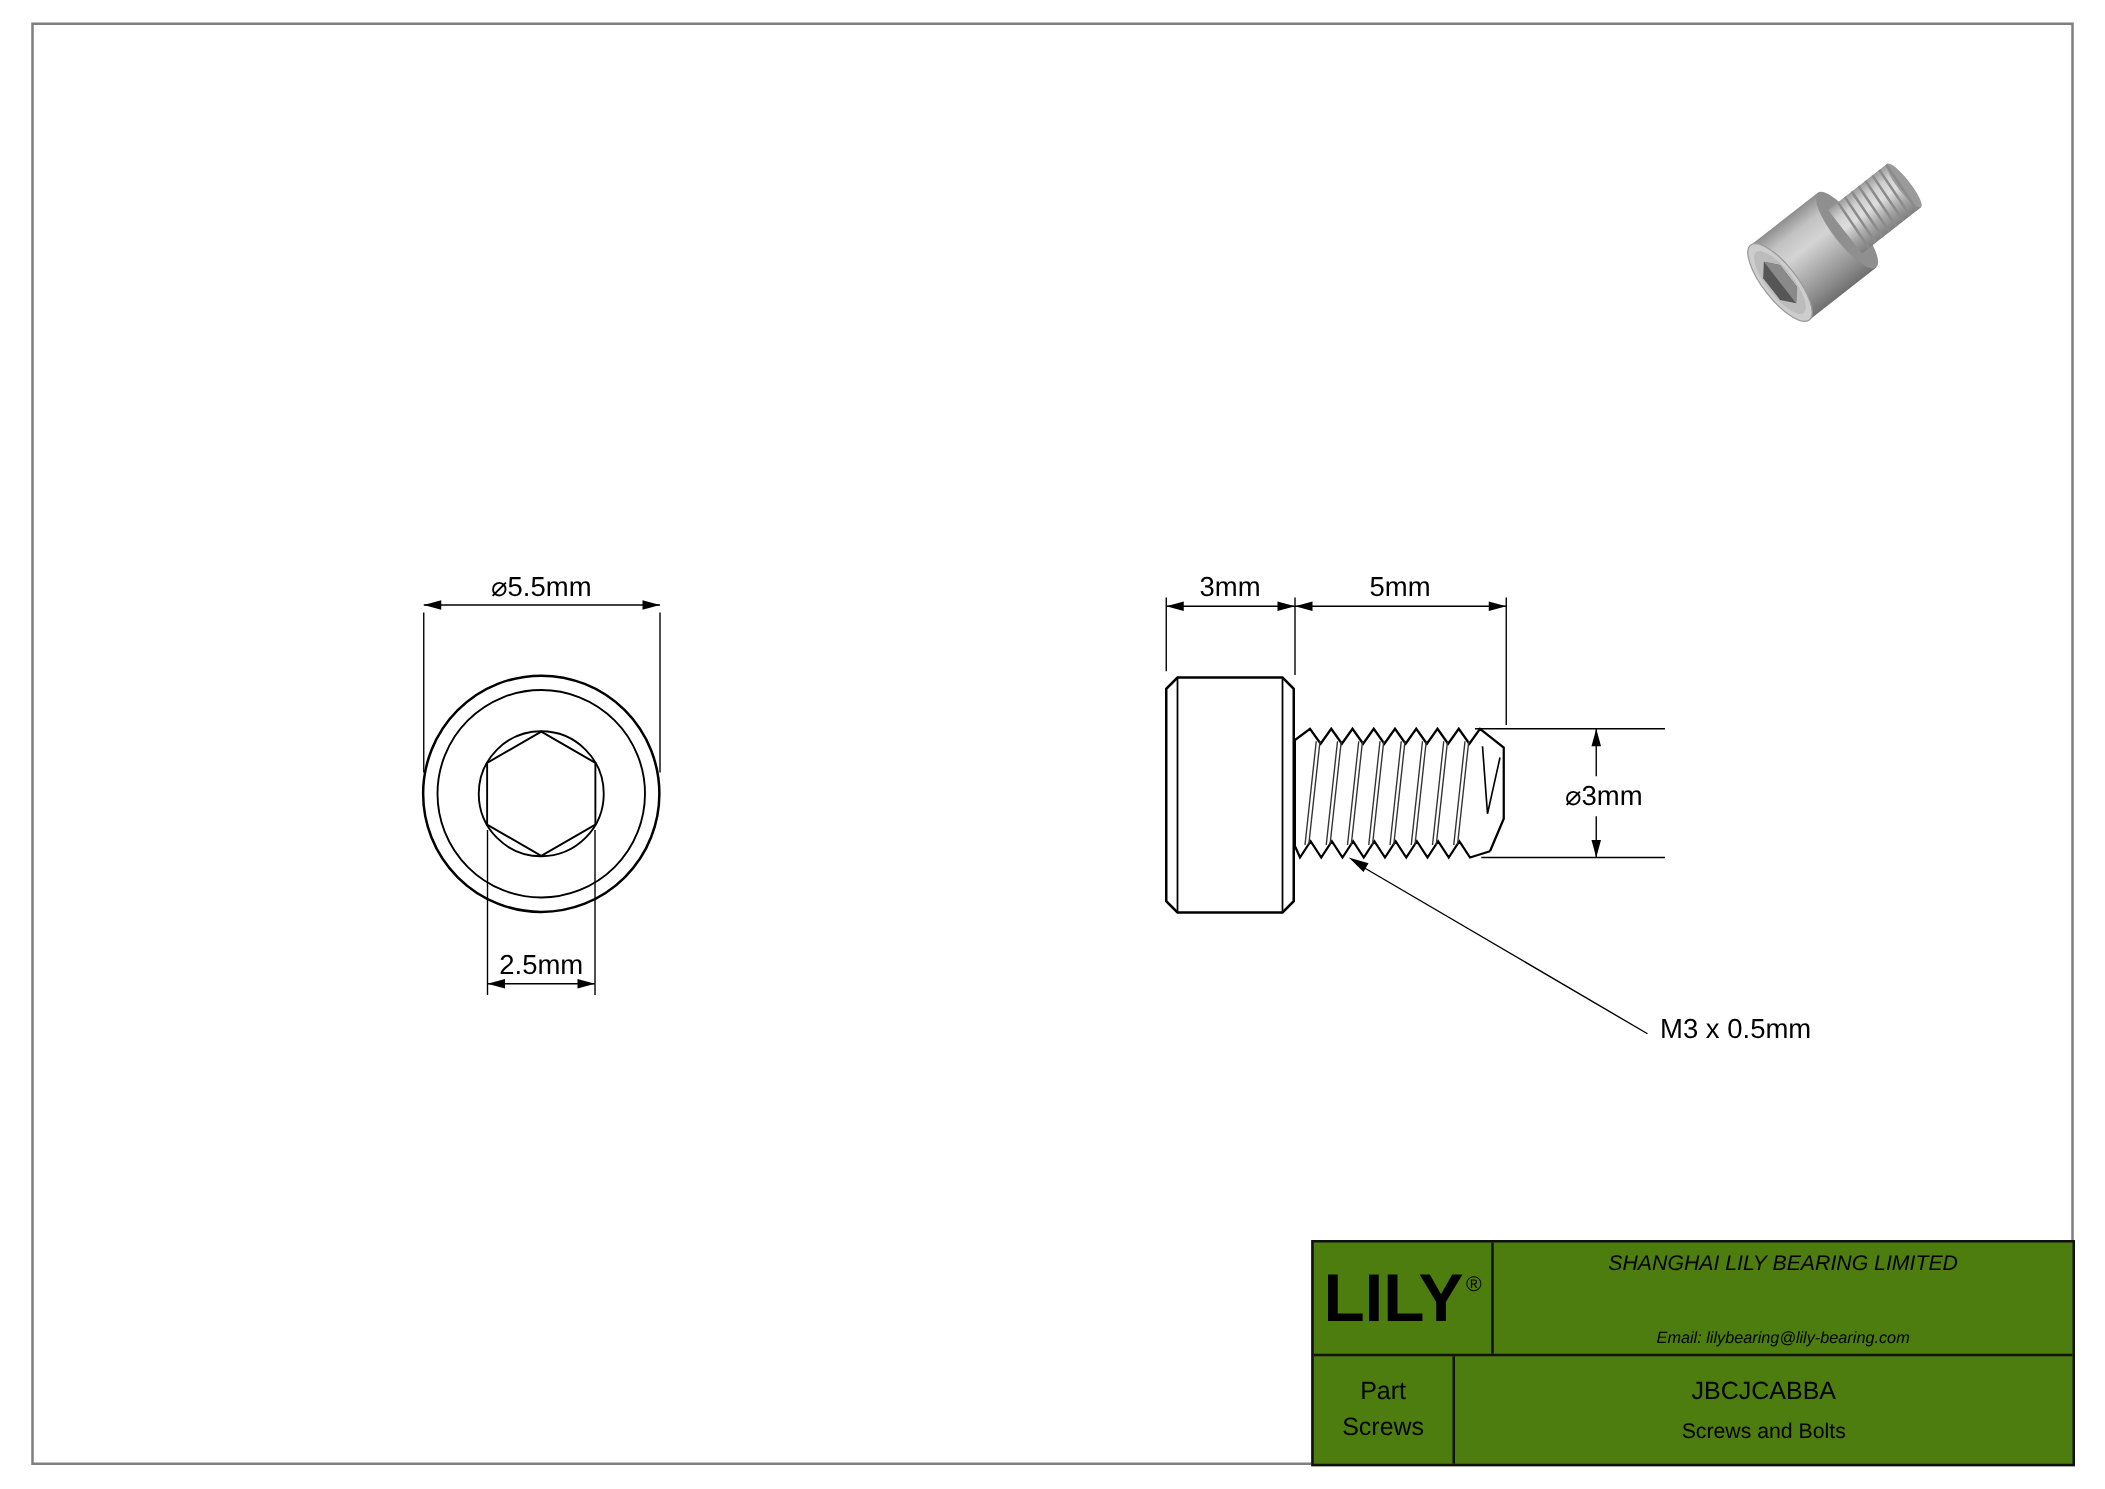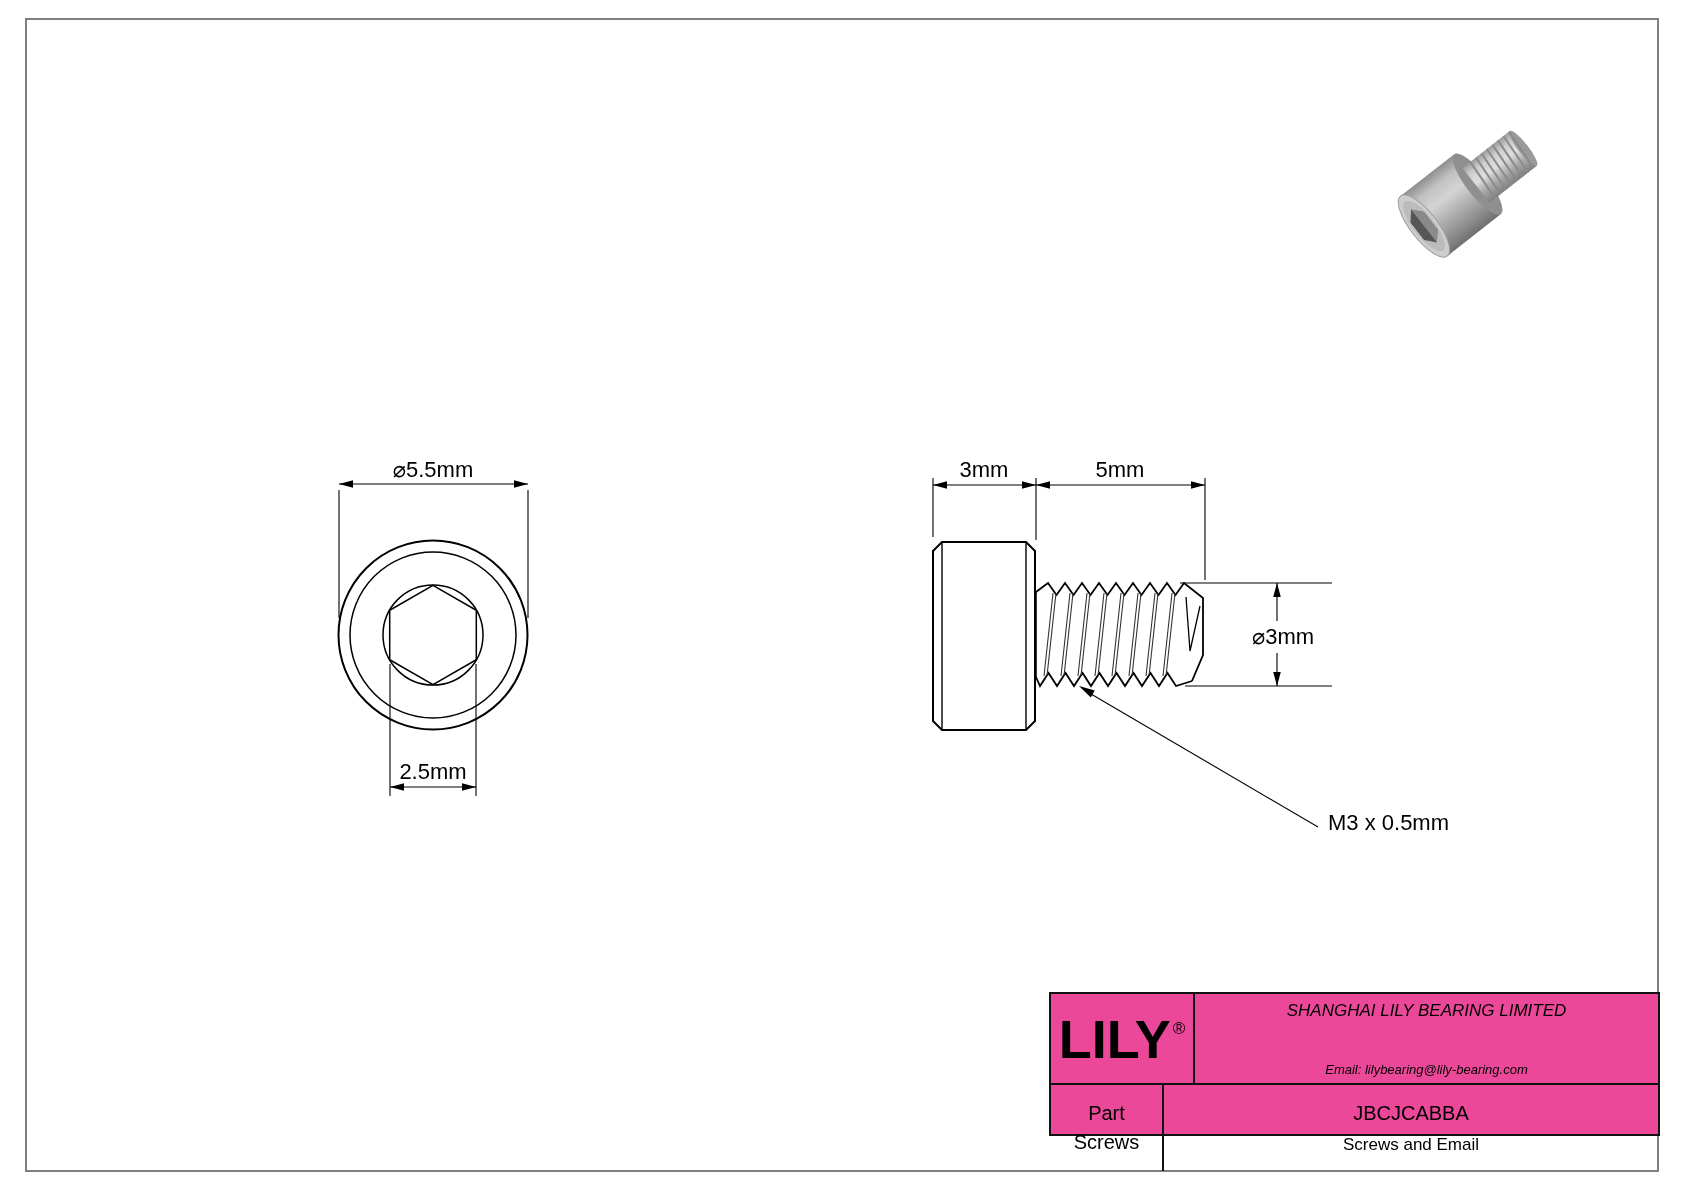--- a/index.html
+++ b/index.html
@@ -3,21 +3,21 @@
 <meta charset="utf-8">
 <style>
   html,body{margin:0;padding:0;background:#ffffff;}
   #page{position:relative;width:1684px;height:1191px;background:#ffffff;overflow:hidden;
         font-family:"Liberation Sans","DejaVu Sans",sans-serif;color:#000;}
   #page-border{position:absolute;left:25px;top:18px;width:1634px;height:1154px;
         border:2px solid #7f7f7f;box-sizing:border-box;}
   #drawing-svg{position:absolute;left:0;top:0;}
   svg text{font-family:"Liberation Sans","DejaVu Sans",sans-serif;font-size:22px;fill:#000;}
   
-  #titleblock{position:absolute;left:1049px;top:992px;width:611px;height:144px;background:#ec4899;
+  #titleblock{position:absolute;left:1049px;top:992px;width:611px;height:181px;background:#4d7c0f;
         border:2px solid #111;box-sizing:border-box;}
   .tb-row1{display:flex;height:91px;border-bottom:2px solid #111;box-sizing:border-box;}
   .tb-logo-cell{width:144px;border-right:2px solid #111;box-sizing:border-box;
         display:flex;align-items:center;justify-content:center;}
   .tb-logo{font-size:54px;font-weight:bold;letter-spacing:0px;line-height:1;white-space:nowrap;}
   .tb-reg{font-size:17px;font-weight:normal;position:relative;top:-24px;margin-left:2px;}
   .tb-company-cell{flex:1;display:flex;flex-direction:column;align-items:center;justify-content:center;gap:9px;font-style:italic;}
   .tb-company{font-size:17px;}
   .tb-email{font-size:13px;margin-top:32px;}
   .tb-row2{display:flex;height:86px;}
@@ -143,18 +143,18 @@
         <div class="tb-email">Email: lilybearing@lily-bearing.com</div>
       </div>
     </div>
     <div class="tb-row2">
       <div class="tb-partlabel-cell">
         <span>Part</span>
         <span>Screws</span>
       </div>
       <div class="tb-partinfo-cell">
         <div class="tb-partnum">JBCJCABBA</div>
-        <div class="tb-category">Screws and Email</div>
+        <div class="tb-category">Screws and Bolts</div>
       </div>
     </div>
   </div>
 
 </div>
 
 </body></html>

